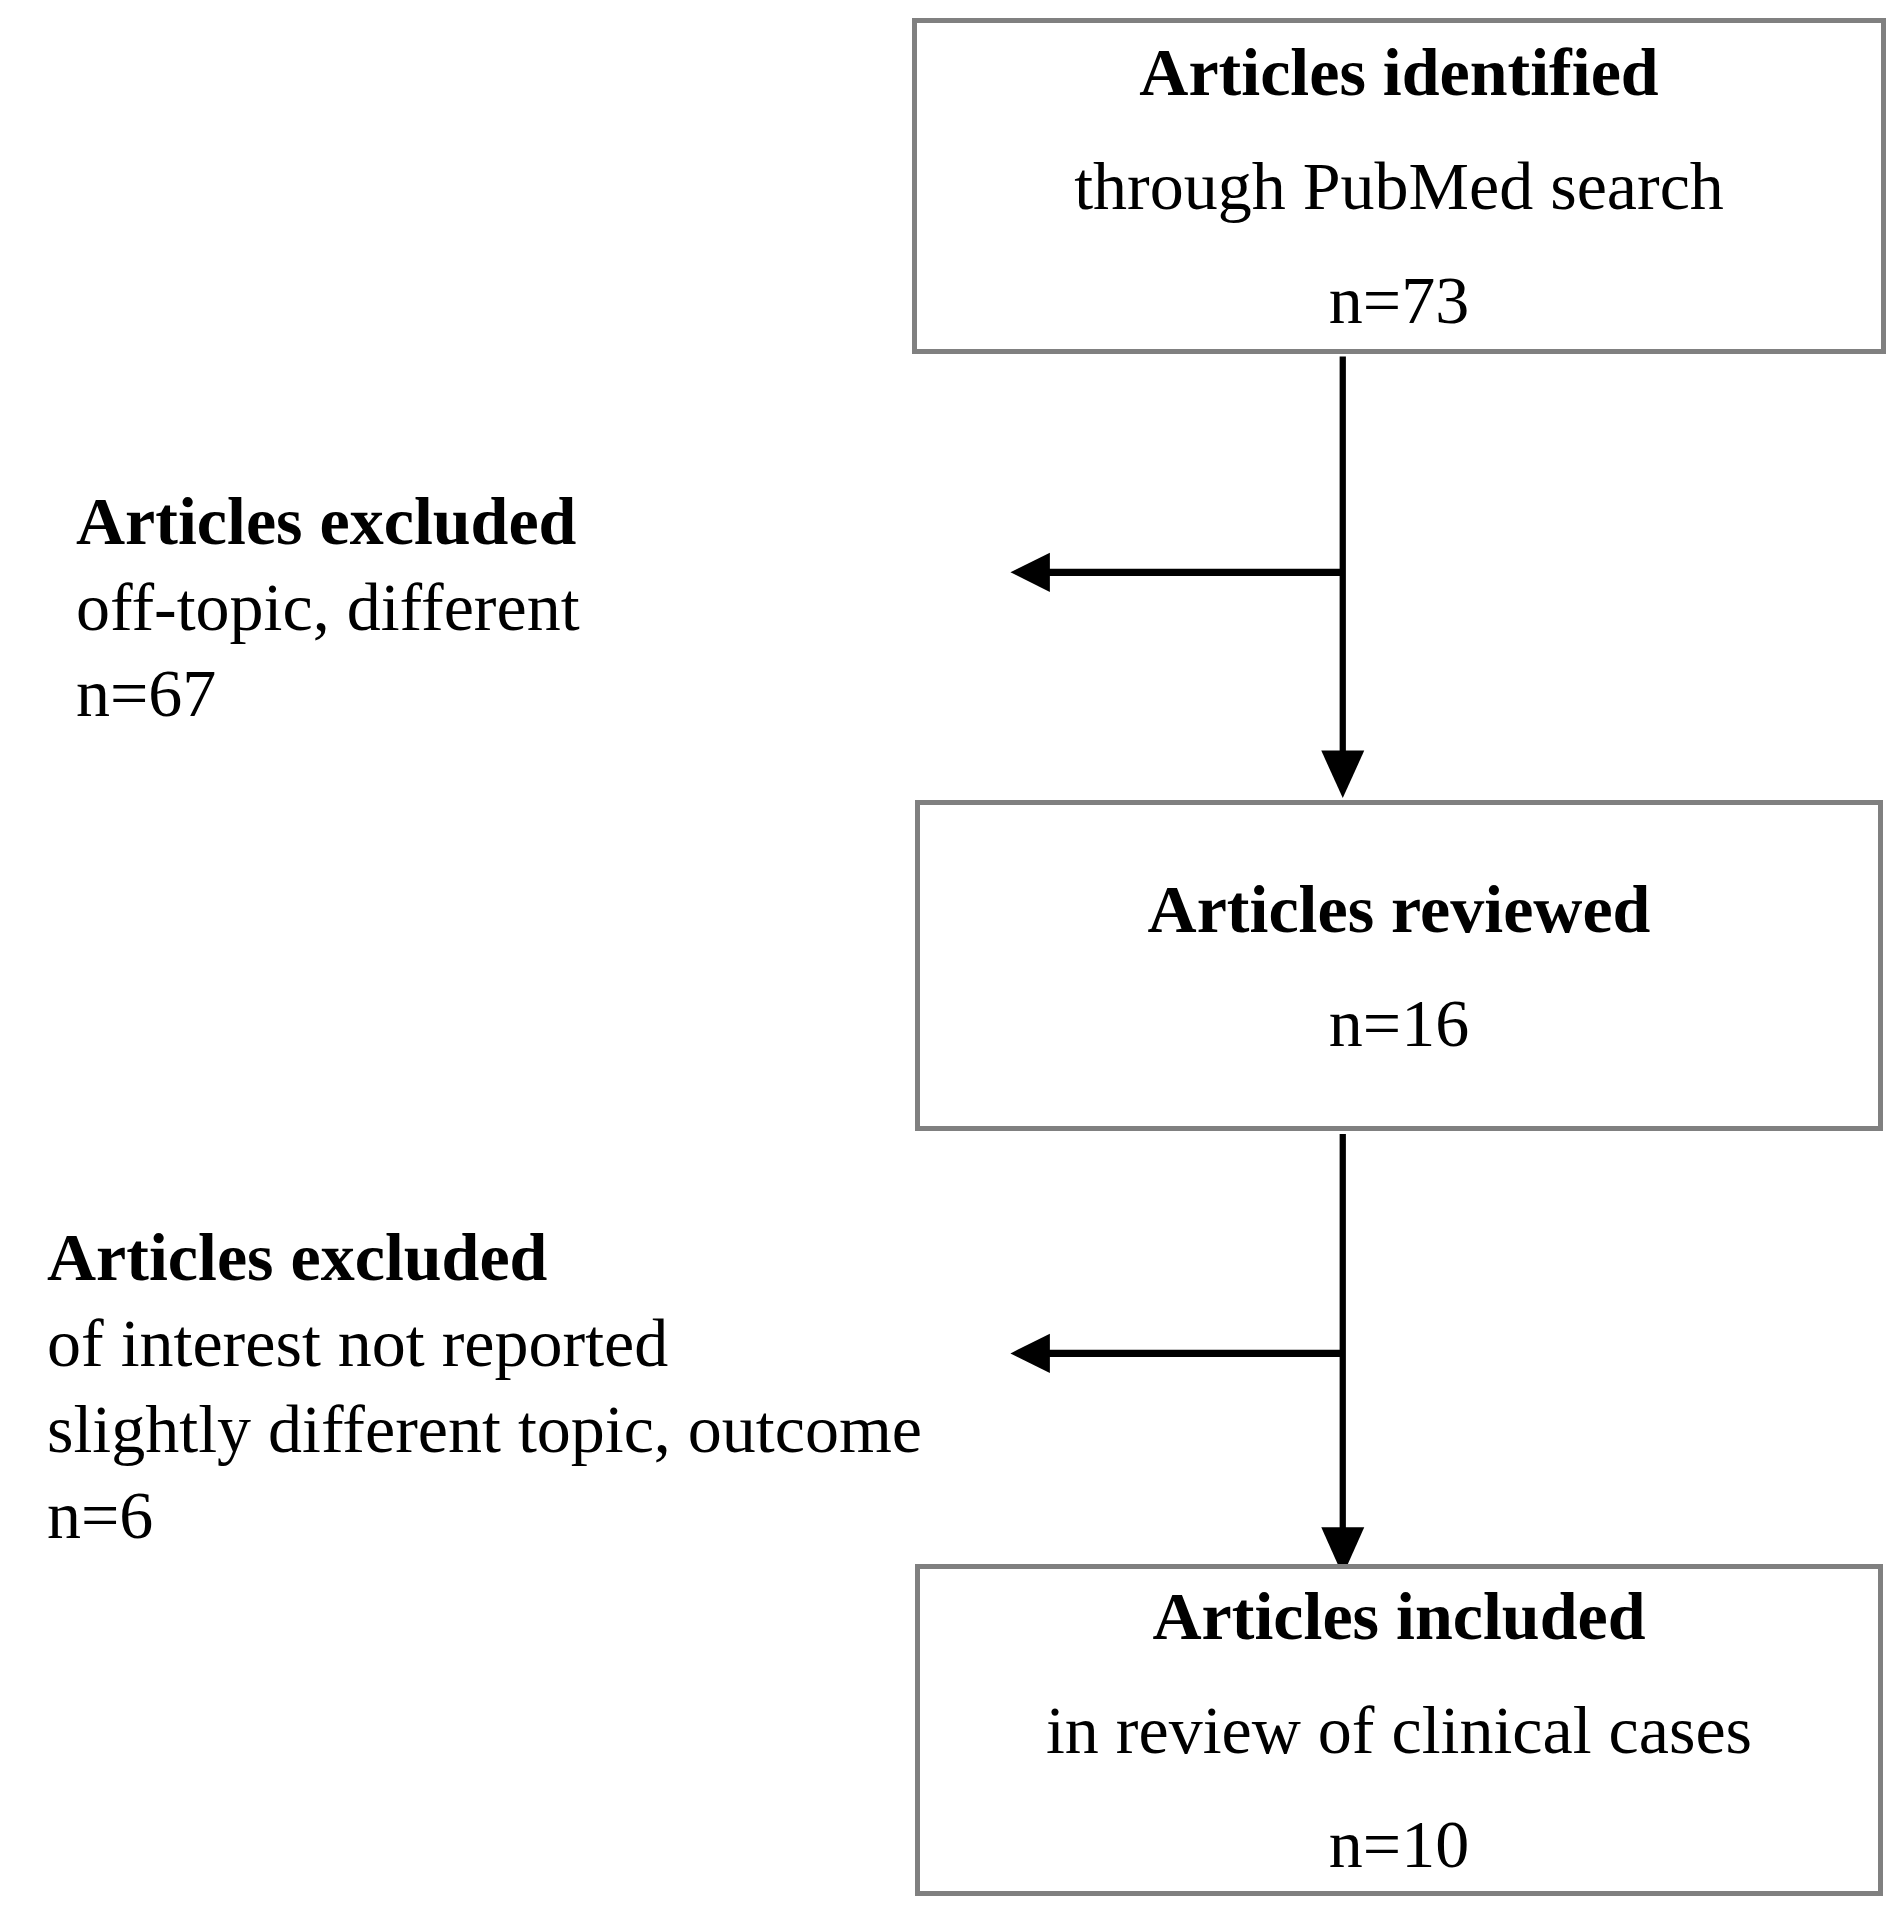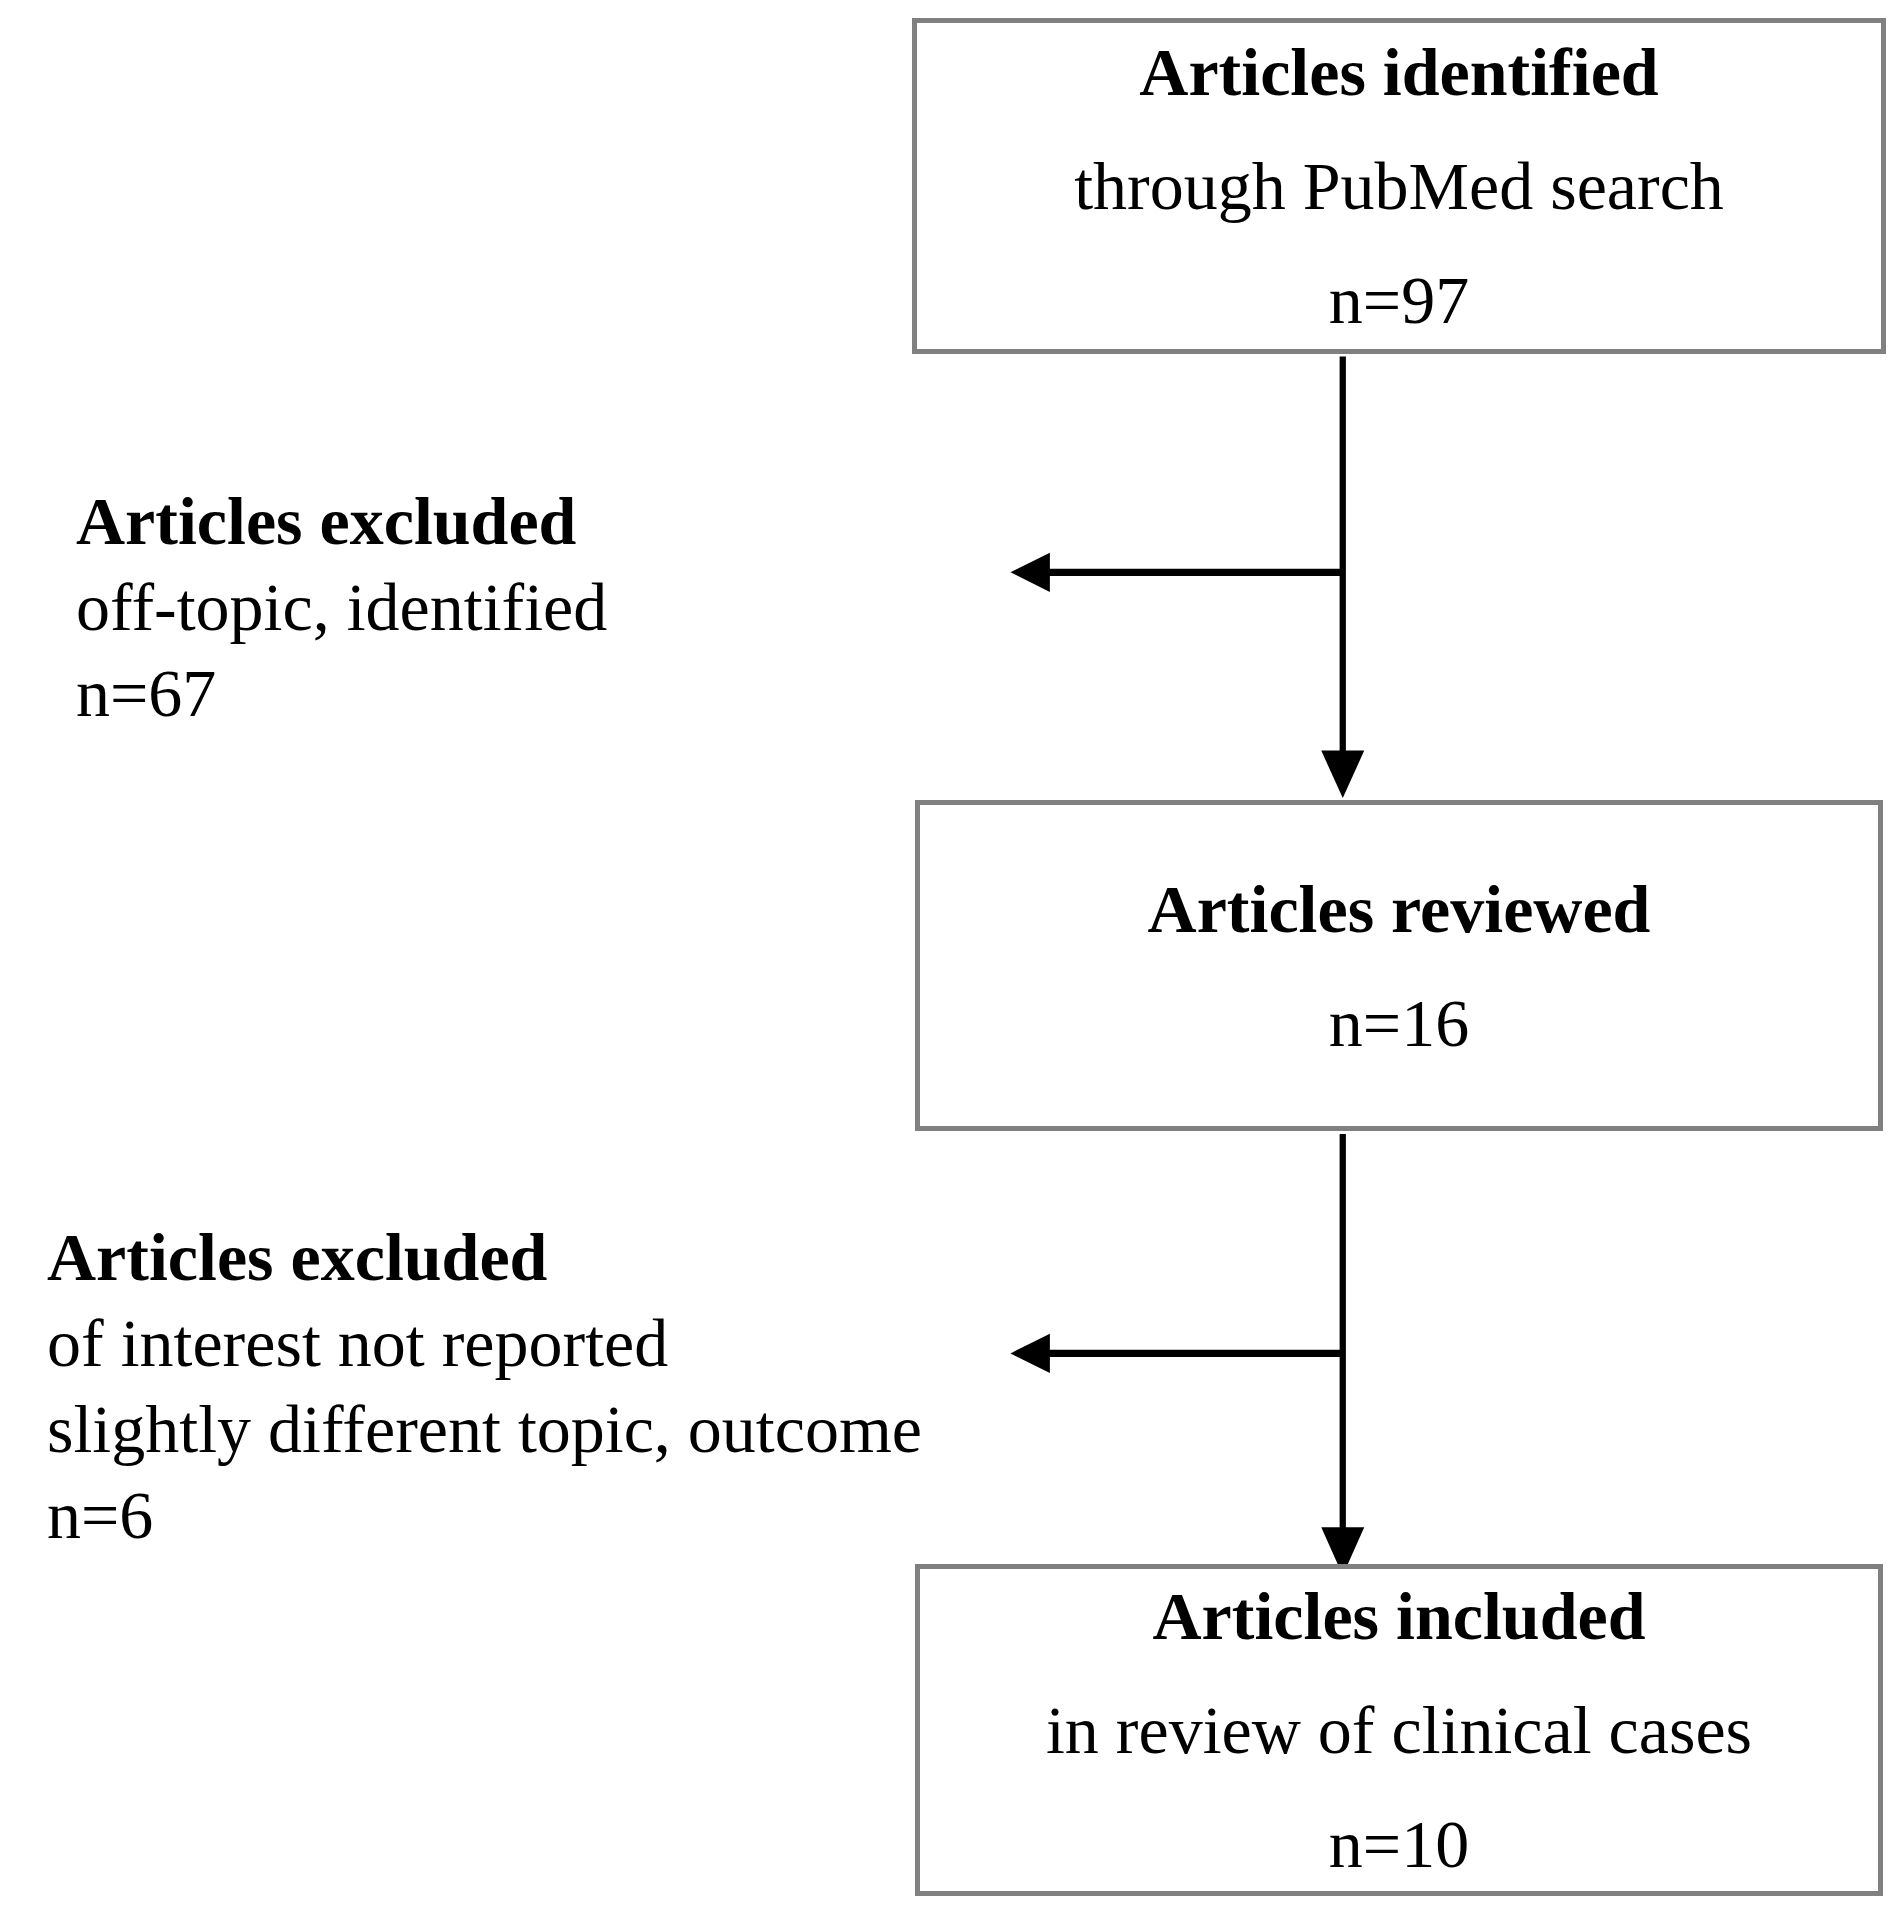--- a/index.html
+++ b/index.html
@@ -73,26 +73,26 @@
     </g>
     <g>
       <line class="arrow-line" x1="1499" y1="1511" x2="1168" y2="1511" stroke-width="8"></line>
       <polygon class="arrow-head" points="1128,1511 1172,1489 1172,1533"></polygon>
     </g>
   </svg>
 
   <div class="box box-identified">
     <div class="heading">Articles identified</div>
     <div>through PubMed search</div>
-    <div>n=97</div>
+    <div>n=73</div>
   </div>
 
   <div class="excl excl-1">
     <div class="heading">Articles excluded</div>
-    <div>off-topic, identified</div>
+    <div>off-topic, different</div>
     <div>n=67</div>
   </div>
 
   <div class="box box-reviewed">
     <div class="heading">Articles reviewed</div>
     <div>n=16</div>
   </div>
 
   <div class="excl excl-2">
     <div class="heading">Articles excluded</div>

